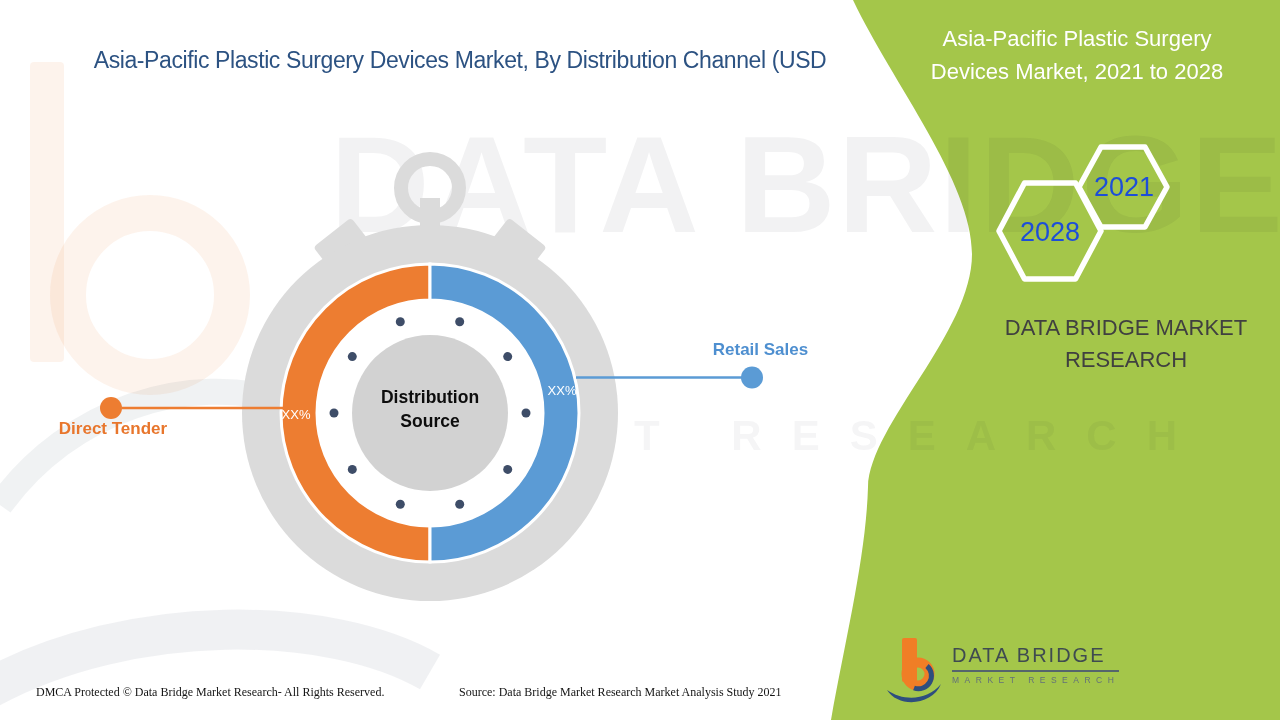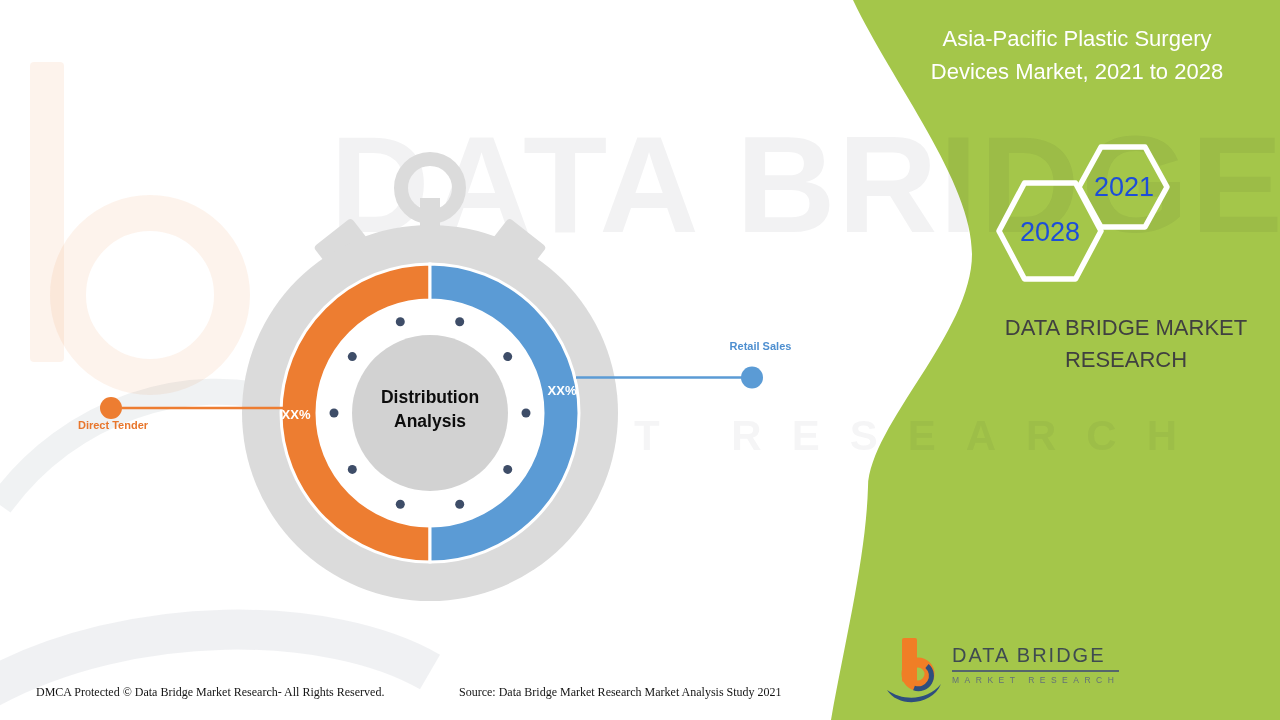--- a/index.html
+++ b/index.html
@@ -52,24 +52,24 @@
   .main-title {
     left:20px; top:44px; width:880px; text-align:center; color:#2C5282;
     font-size:23px; letter-spacing:-0.4px; line-height:1.45; z-index:4;
   }
   .main-title div { white-space:nowrap; }
   #watch-svg { left:0; top:0; z-index:3; }
   .center-label {
     left:355px; top:386px; width:150px; text-align:center; color:#0d0d0d;
     font-size:17.5px; font-weight:bold; line-height:1.35; z-index:4;
   }
-  .xx { width:60px; text-align:center; color:#ffffff; font-size:13px; font-weight:bold; z-index:4; }
+  .xx { width:60px; text-align:center; color:#ffffff; font-size:13px; font-weight:normal; z-index:4; }
   .xx-left  { left:266px; top:407px; }
   .xx-right { left:532px; top:383px; }
-  .seg-label { font-size:11px; font-weight:bold; z-index:4; }
+  .seg-label { font-size:17px; font-weight:bold; z-index:4; }
   .label-direct { left:38px; top:419px; width:150px; text-align:center; color:#E8762C; }
   .label-retail { left:698px; top:340px; width:125px; text-align:center; color:#4E8FD0; }
 
   
   .footer { top:685px; font-family:"Liberation Serif", serif; font-size:12px; color:#141414; z-index:4; }
   .footer-dmca { left:36px; }
   .footer-source { left:459px; }
 </style>
 </head>
 <body>
@@ -85,20 +85,21 @@
   <path d="M 853 0 L 1280 0 L 1280 720 L 831 720
            C 846 636 866 556 868 487
            C 870 424 972 333 972 254
            C 972 182 893 84 853 0 Z" fill="#A4C64A"></path>
 </svg>
 
 <div class="abs wm-text1">DATA BRIDGE</div>
 <div class="abs wm-text2">MARKET RESEARCH</div>
 
 <div class="abs main-title">
+  <div>Asia-Pacific Plastic Surgery Devices Market, By Distribution Channel (USD</div>
 </div>
 
 <svg id="watch-svg" class="abs" width="1280" height="720" viewBox="0 0 1280 720">
 
   <circle cx="430" cy="188" r="29" fill="none" stroke="#DBDBDB" stroke-width="14"></circle>
   <rect x="420" y="198" width="20" height="54" fill="#DBDBDB"></rect>
 
   <g transform="translate(342,245) rotate(-38)">
     <rect x="-24" y="-16" width="48" height="32" rx="4" fill="#DBDBDB"></rect>
   </g>
@@ -127,21 +128,21 @@
   </g>
 
   <circle cx="430" cy="413" r="78" fill="#D2D2D2"></circle>
 
   <line x1="122" y1="408" x2="286" y2="408" stroke="#ED7D31" stroke-width="2.5"></line>
   <circle cx="111" cy="408" r="11" fill="#ED7D31"></circle>
   <line x1="576" y1="377.5" x2="752" y2="377.5" stroke="#5B9BD5" stroke-width="2.5"></line>
   <circle cx="752" cy="377.5" r="11" fill="#5B9BD5"></circle>
 </svg>
 
-<div class="abs center-label">Distribution Analysis</div>
+<div class="abs center-label">Distribution Source</div>
 <div class="abs xx xx-left">XX%</div>
 <div class="abs xx xx-right">XX%</div>
 <div class="abs seg-label label-direct">Direct Tender</div>
 <div class="abs seg-label label-retail">Retail Sales</div>
 
 <div class="abs panel-title">Asia-Pacific Plastic Surgery Devices Market, 2021 to 2028</div>
 
 <svg id="hex-svg" class="abs" width="230" height="165" viewBox="0 0 230 165">
   <polygon points="14,98 39.5,50 90.5,50 116,98 90.5,146 39.5,146" fill="none" stroke="#ffffff" stroke-width="5.5" stroke-linejoin="round"></polygon>
   <polygon points="94,54 116,14 160,14 182,54 160,94 116,94" fill="none" stroke="#ffffff" stroke-width="5.5" stroke-linejoin="round"></polygon>

